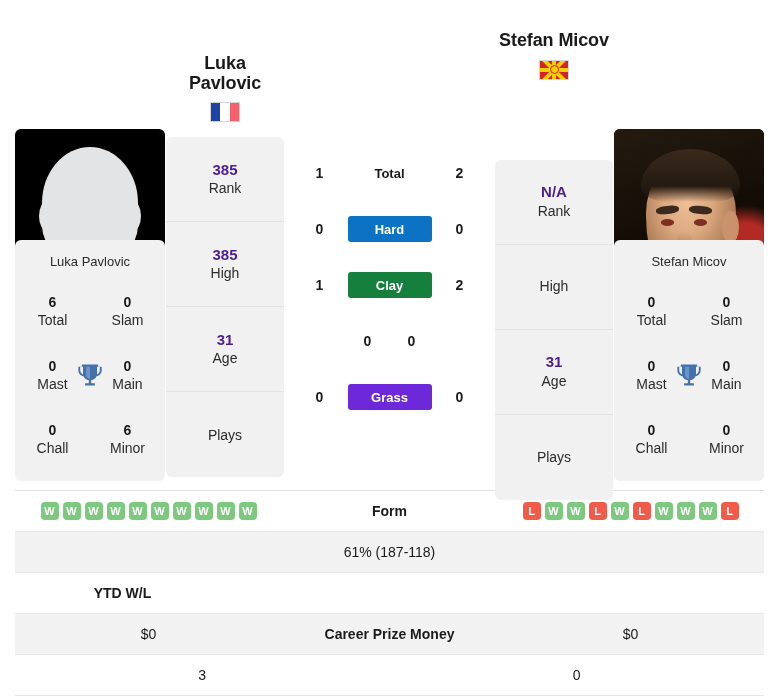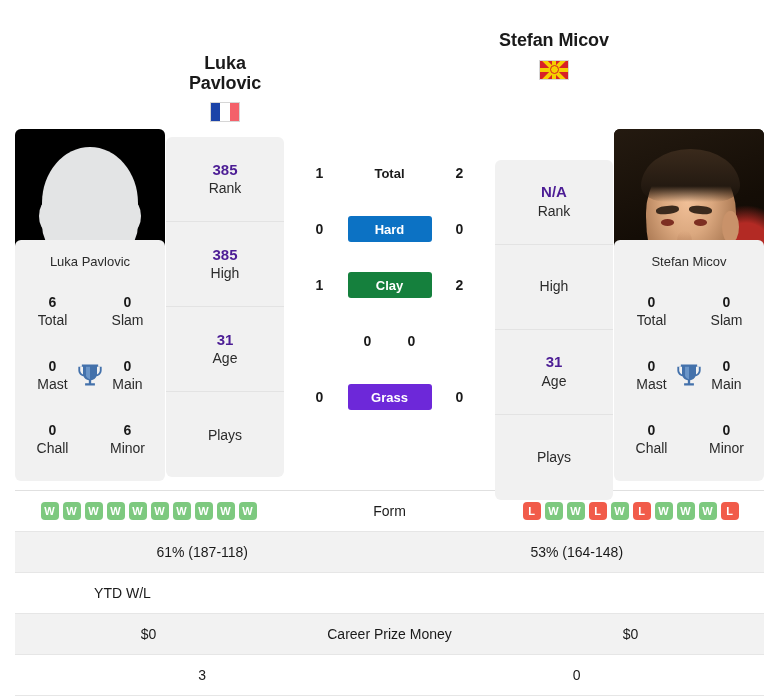--- a/index.html
+++ b/index.html
@@ -334,21 +334,21 @@
   }
   .srow.shade { background: #f2f2f2; }
   .scell {
     flex: 1 1 0;
     text-align: center;
     font-size: 14px;
     color: #1a1a1a;
   }
   .scell.mid {
     flex: 0 0 215px;
-    font-weight: 400;
+    font-weight: 700;
   }
   .form-cell {
     display: flex;
     align-items: center;
     justify-content: center;
     gap: 4px;
   }
   .fbadge {
     width: 18px;
     height: 18px;
@@ -621,21 +621,20 @@
           <span class="fbadge l">L</span>
           <span class="fbadge w">W</span>
           <span class="fbadge w">W</span>
           <span class="fbadge w">W</span>
           <span class="fbadge l">L</span>
         </div>
     </div>
 
     <div class="srow shade">
       <div class="scell">61% (187-118)</div>
-      <div class="scell">53% (164-148)</div>
     </div>
 
     <div class="srow">
       <div class="scell mid">YTD W/L</div>
     </div>
 
     <div class="srow shade">
       <div class="scell">$0</div>
       <div class="scell mid">Career Prize Money</div>
       <div class="scell">$0</div>

